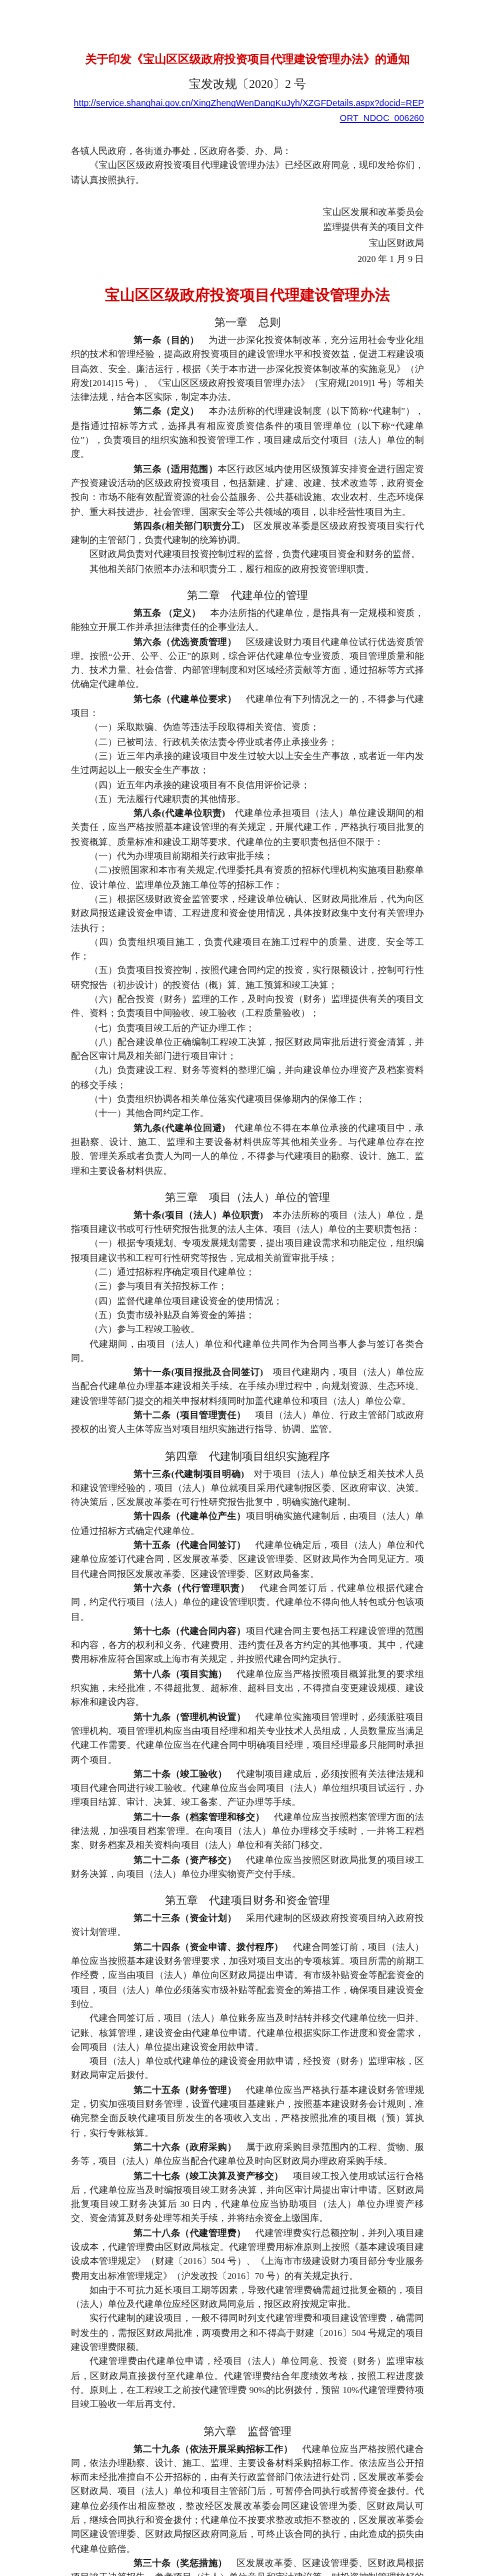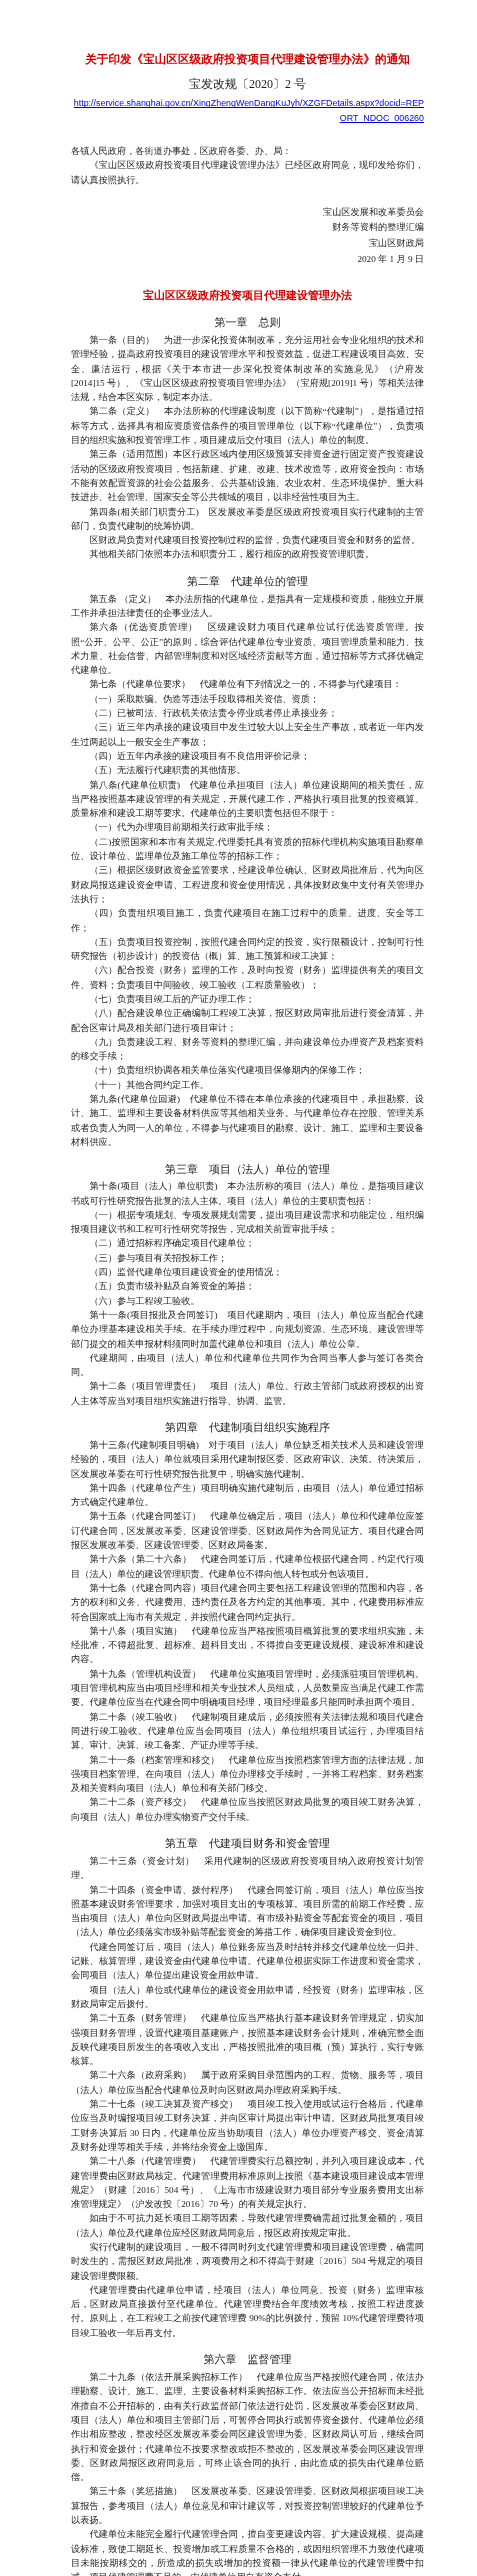--- a/index.html
+++ b/index.html
@@ -12,40 +12,40 @@
   .notice-title{font-size:11.6px;line-height:16.4px;font-weight:bold;color:var(--title-red,#d50000);text-align:center;margin:0 0 8.2px;}
   .doc-number{font-size:12px;text-align:center;margin:0 0 5.5px;}
   .link-row{text-align:right;margin:0 0 17.7px;}
   .doc-link{
     color:var(--link-blue,#0000e0);text-decoration:underline;
     font-family:"Liberation Sans","DejaVu Sans",sans-serif;
     font-size:8.9px;line-height:15px;word-break:break-all;
   }
   .salutation{margin:0;}
   .para{margin:0;text-indent:2em;}
-  .para b{font-weight:normal;}
+  .para b{font-weight:bold;margin-left:44px;}
   .sig-block{margin:17.7px 0 0;text-align:right;line-height:15.7px;}
   .sig-line{white-space:nowrap;}
-  .measure-title{color:var(--title-red,#d50000);font-weight:bold;text-align:center;font-size:11px;line-height:15px;margin:20.5px 0 2.7px;}
+  .measure-title{color:var(--title-red,#d50000);font-weight:bold;text-align:center;font-size:15px;line-height:15px;margin:20.5px 0 2.7px;}
   .chapter-heading{text-align:center;font-size:11px;line-height:14.3px;margin:12.3px 0 3.4px;}
 </style>
 </head>
 <body>
 
 <div class="page">
   <div class="notice-title">关于印发《宝山区区级政府投资项目代理建设管理办法》的通知</div>
   <div class="doc-number">宝发改规〔2020〕2 号</div>
   <div class="link-row">
     <a class="doc-link" href="#">http://service.shanghai.gov.cn/XingZhengWenDangKuJyh/XZGFDetails.aspx?docid=REPORT_NDOC_006260</a>
   </div>
   <p class="salutation">各镇人民政府，各街道办事处，区政府各委、办、局：</p>
   <p class="para">《宝山区区级政府投资项目代理建设管理办法》已经区政府同意，现印发给你们，请认真按照执行。</p>
   <div class="sig-block">
     <div class="sig-line">宝山区发展和改革委员会</div>
-    <div class="sig-line">财务等资料的整理汇编</div>
+    <div class="sig-line">监理提供有关的项目文件</div>
     <div class="sig-line">宝山区财政局</div>
     <div class="sig-line">2020 年 1 月 9 日</div>
   </div>
   <div class="measure-title">宝山区区级政府投资项目代理建设管理办法</div>
   <div id="measure-body">
       <div class="chapter-heading">第一章　总则</div>
       <p class="para"><b>第一条（目的）　</b>为进一步深化投资体制改革，充分运用社会专业化组织的技术和管理经验，提高政府投资项目的建设管理水平和投资效益，促进工程建设项目高效、安全、廉洁运行，根据《关于本市进一步深化投资体制改革的实施意见》（沪府发[2014]15 号）、《宝山区区级政府投资项目管理办法》（宝府规[2019]1 号）等相关法律法规，结合本区实际，制定本办法。</p>
       <p class="para"><b>第二条（定义）　</b>本办法所称的代理建设制度（以下简称“代建制”），是指通过招标等方式，选择具有相应资质资信条件的项目管理单位（以下称“代建单位”），负责项目的组织实施和投资管理工作，项目建成后交付项目（法人）单位的制度。</p>
       <p class="para"><b>第三条（适用范围）</b>本区行政区域内使用区级预算安排资金进行固定资产投资建设活动的区级政府投资项目，包括新建、扩建、改建、技术改造等，政府资金投向：市场不能有效配置资源的社会公益服务、公共基础设施、农业农村、生态环境保护、重大科技进步、社会管理、国家安全等公共领域的项目，以非经营性项目为主。</p>
       <p class="para"><b>第四条(相关部门职责分工)　</b>区发展改革委是区级政府投资项目实行代建制的主管部门，负责代建制的统筹协调。</p>
@@ -74,28 +74,28 @@
       <p class="para">（十一）其他合同约定工作。</p>
       <p class="para"><b>第九条(代建单位回避)　</b>代建单位不得在本单位承接的代建项目中，承担勘察、设计、施工、监理和主要设备材料供应等其他相关业务。与代建单位存在控股、管理关系或者负责人为同一人的单位，不得参与代建项目的勘察、设计、施工、监理和主要设备材料供应。</p>
       <div class="chapter-heading">第三章　项目（法人）单位的管理</div>
       <p class="para"><b>第十条(项目（法人）单位职责)　</b>本办法所称的项目（法人）单位，是指项目建议书或可行性研究报告批复的法人主体。项目（法人）单位的主要职责包括：</p>
       <p class="para">（一）根据专项规划、专项发展规划需要，提出项目建设需求和功能定位，组织编报项目建议书和工程可行性研究等报告，完成相关前置审批手续；</p>
       <p class="para">（二）通过招标程序确定项目代建单位；</p>
       <p class="para">（三）参与项目有关招投标工作；</p>
       <p class="para">（四）监督代建单位项目建设资金的使用情况；</p>
       <p class="para">（五）负责市级补贴及自筹资金的筹措；</p>
       <p class="para">（六）参与工程竣工验收。</p>
+      <p class="para">代建期间，由项目（法人）单位和代建单位共同作为合同当事人参与签订各类合同。</p>
       <p class="para"><b>第十一条(项目报批及合同签订)　</b>项目代建期内，项目（法人）单位应当配合代建单位办理基本建设相关手续。在手续办理过程中，向规划资源、生态环境、建设管理等部门提交的相关申报材料须同时加盖代建单位和项目（法人）单位公章。</p>
-      <p class="para">代建期间，由项目（法人）单位和代建单位共同作为合同当事人参与签订各类合同。</p>
       <p class="para"><b>第十二条（项目管理责任）　</b>项目（法人）单位、行政主管部门或政府授权的出资人主体等应当对项目组织实施进行指导、协调、监管。</p>
       <div class="chapter-heading">第四章　代建制项目组织实施程序</div>
       <p class="para"><b>第十三条(代建制项目明确)　</b>对于项目（法人）单位缺乏相关技术人员和建设管理经验的，项目（法人）单位就项目采用代建制报区委、区政府审议、决策。待决策后，区发展改革委在可行性研究报告批复中，明确实施代建制。</p>
       <p class="para"><b>第十四条（代建单位产生）</b>项目明确实施代建制后，由项目（法人）单位通过招标方式确定代建单位。</p>
       <p class="para"><b>第十五条（代建合同签订）　</b>代建单位确定后，项目（法人）单位和代建单位应签订代建合同，区发展改革委、区建设管理委、区财政局作为合同见证方。项目代建合同报区发展改革委、区建设管理委、区财政局备案。</p>
-      <p class="para"><b>第十六条（第二十六条）　</b>代建合同签订后，代建单位根据代建合同，约定代行项目（法人）单位的建设管理职责。代建单位不得向他人转包或分包该项目。</p>
+      <p class="para"><b>第十六条（代行管理职责）　</b>代建合同签订后，代建单位根据代建合同，约定代行项目（法人）单位的建设管理职责。代建单位不得向他人转包或分包该项目。</p>
       <p class="para"><b>第十七条（代建合同内容）</b>项目代建合同主要包括工程建设管理的范围和内容，各方的权利和义务、代建费用、违约责任及各方约定的其他事项。其中，代建费用标准应符合国家或上海市有关规定，并按照代建合同约定执行。</p>
       <p class="para"><b>第十八条（项目实施）　</b>代建单位应当严格按照项目概算批复的要求组织实施，未经批准，不得超批复、超标准、超科目支出，不得擅自变更建设规模、建设标准和建设内容。</p>
       <p class="para"><b>第十九条（管理机构设置）　</b>代建单位实施项目管理时，必须派驻项目管理机构。项目管理机构应当由项目经理和相关专业技术人员组成，人员数量应当满足代建工作需要。代建单位应当在代建合同中明确项目经理，项目经理最多只能同时承担两个项目。</p>
       <p class="para"><b>第二十条（竣工验收）　</b>代建制项目建成后，必须按照有关法律法规和项目代建合同进行竣工验收。代建单位应当会同项目（法人）单位组织项目试运行，办理项目结算、审计、决算、竣工备案、产证办理等手续。</p>
       <p class="para"><b>第二十一条（档案管理和移交）　</b>代建单位应当按照档案管理方面的法律法规，加强项目档案管理。在向项目（法人）单位办理移交手续时，一并将工程档案、财务档案及相关资料向项目（法人）单位和有关部门移交。</p>
       <p class="para"><b>第二十二条（资产移交）　</b>代建单位应当按照区财政局批复的项目竣工财务决算，向项目（法人）单位办理实物资产交付手续。</p>
       <div class="chapter-heading">第五章　代建项目财务和资金管理</div>
       <p class="para"><b>第二十三条（资金计划）　</b>采用代建制的区级政府投资项目纳入政府投资计划管理。</p>
       <p class="para"><b>第二十四条（资金申请、拨付程序）　</b>代建合同签订前，项目（法人）单位应当按照基本建设财务管理要求，加强对项目支出的专项核算。项目所需的前期工作经费，应当由项目（法人）单位向区财政局提出申请。有市级补贴资金等配套资金的项目，项目（法人）单位必须落实市级补贴等配套资金的筹措工作，确保项目建设资金到位。</p>
       <p class="para">代建合同签订后，项目（法人）单位账务应当及时结转并移交代建单位统一归并、记账、核算管理，建设资金由代建单位申请。代建单位根据实际工作进度和资金需求，会同项目（法人）单位提出建设资金用款申请。</p>

